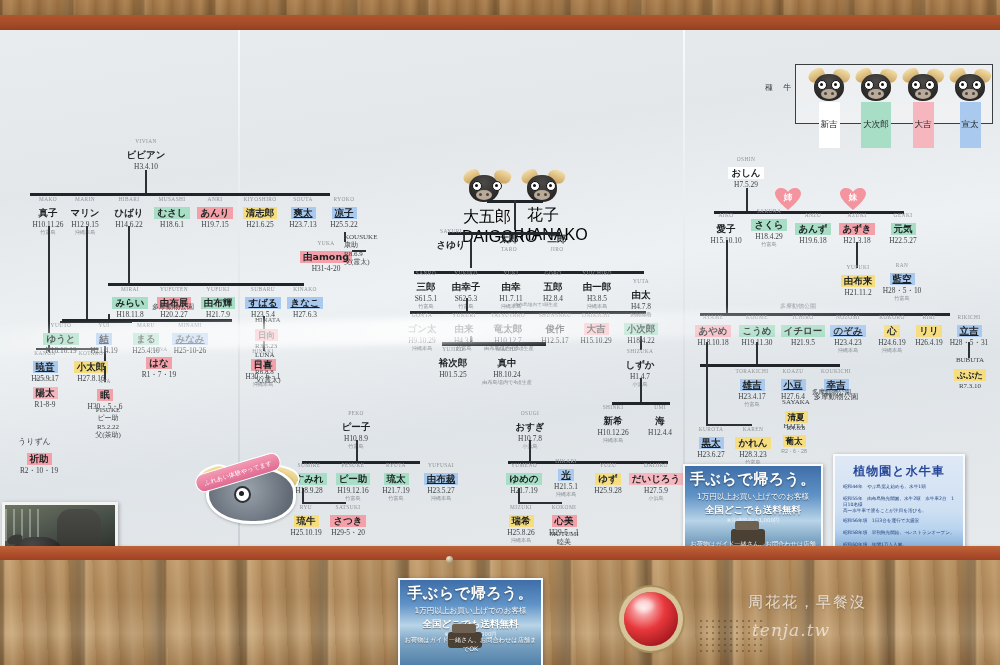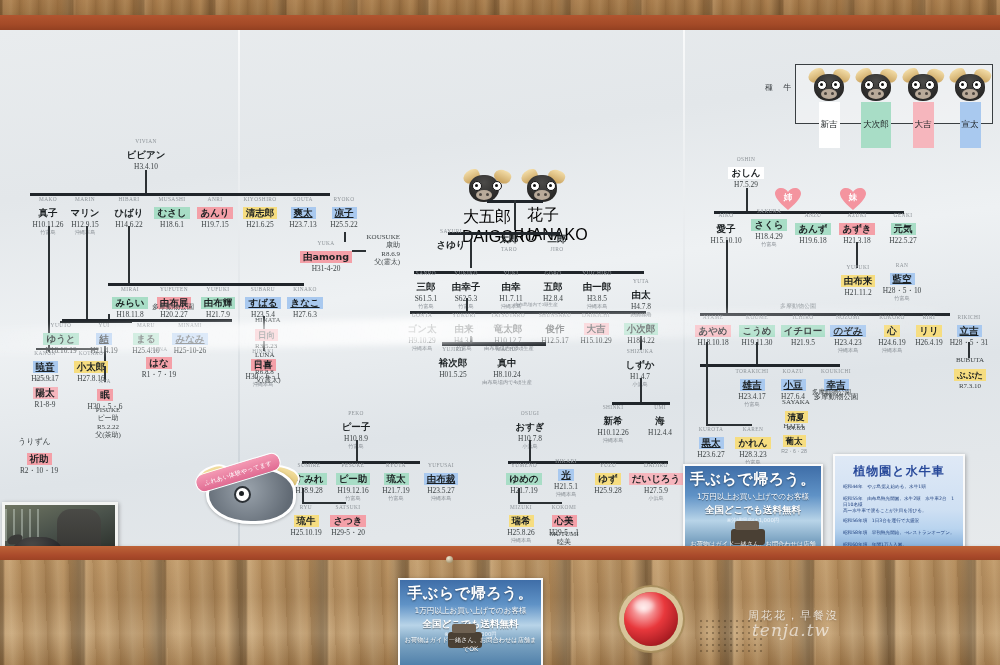--- a/index.html
+++ b/index.html
@@ -188,21 +188,21 @@
   
   #lamp{position:absolute;left:624px;top:592px;width:54px;height:54px;border-radius:50%;
     background:radial-gradient(circle at 36% 30%,#ffd9d9,#e8383c 42%,#8c0f16 90%);
     box-shadow:0 0 0 5px #d8c49a,0 0 0 7px #a98f5e,0 3px 7px rgba(0,0,0,.45);}
   #lamp:after{content:"";position:absolute;left:10px;top:7px;width:20px;height:13px;border-radius:50%;
     background:rgba(255,255,255,.55);filter:blur(2px);}
   #speaker{position:absolute;left:698px;top:618px;width:66px;height:34px;
     background:radial-gradient(circle,rgba(60,45,25,.55) 1px,transparent 1.6px) 0 0/6px 6px;opacity:.65;}
 
   
-  #wm1{position:absolute;left:748px;top:608px;font-size:11px;color:rgba(255,255,255,.72);
+  #wm1{position:absolute;left:748px;top:593px;font-size:15px;color:rgba(255,255,255,.72);
     letter-spacing:2px;font-family:Liberation Sans, sans-serif;text-shadow:0 1px 2px rgba(0,0,0,.18);}
   #wm2{position:absolute;left:752px;top:620px;font-size:17px;color:rgba(255,255,255,.62);
     font-style:italic;letter-spacing:1px;font-family:"DejaVu Serif",serif;}
 
   #bolt{position:absolute;left:446px;top:556px;width:7px;height:7px;border-radius:50%;
     background:radial-gradient(circle at 35% 30%,#efe6cf,#8d7b53);}
 </style>
 </head>
 <body>
 
@@ -314,21 +314,21 @@
       <div><span class="name">凉子</span></div>
       <div class="date">H25.5.22</div>
     </div>
     <div class="ln lnv" style="left:344px;top:202px;height:10px"></div>
     <div class="node c-red" style="left:300px;top:210px;width:52px">
       <div class="romaji">YUKA</div>
       <div><span class="name">由among</span></div>
       <div class="date">H31-4-20</div>
     </div>
     <div class="ln lnh" style="left:352px;top:220px;width:14px"></div>
-    <div class="node" style="left:344px;top:203px;width:56px;text-align:right">
+    <div class="node" style="left:344px;top:203px;width:56px;text-align:left">
       <div class="extra">KOUSUKE</div>
       <div class="extra">康助</div>
       <div class="extra">R8.6.9</div>
       <div class="extra">父(霊太)</div>
     </div>
 
     <div class="ln lnv" style="left:48px;top:196px;height:126px"></div>
     <div class="ln lnv" style="left:86px;top:196px;height:96px"></div>
     <div class="ln lnv" style="left:128px;top:196px;height:58px"></div>
     <div class="ln lnh thick" style="left:108px;top:253px;width:196px;height:3px"></div>

